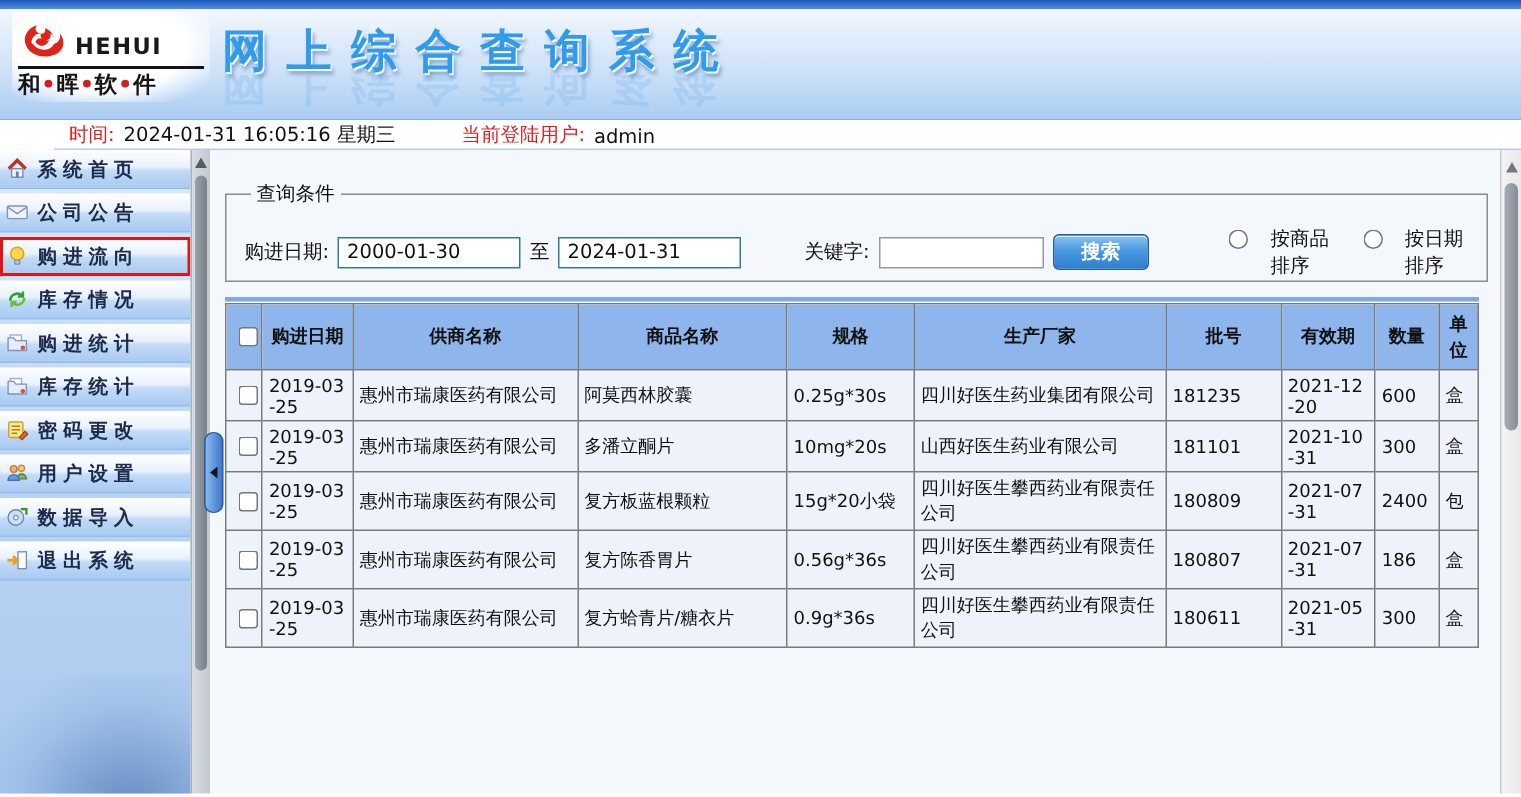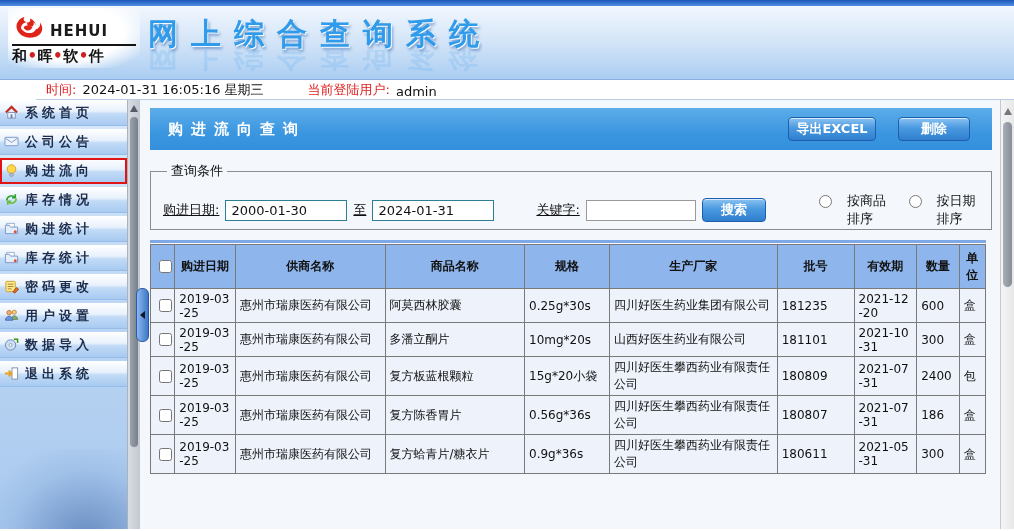--- a/index.html
+++ b/index.html
@@ -77,21 +77,21 @@
   .btn { background:linear-gradient(180deg,#8cc4f2,#4a99e0 45%,#2f7fce);
     color:#fff; font-weight:bold; font-size:13px; border:1px solid #1d5fae; border-radius:4px;
     height:24px; box-shadow:inset 0 1px 0 rgba(255,255,255,.65); cursor:pointer;
     font-family:"DejaVu Sans","Liberation Sans",sans-serif; }
   .btn-export { position:absolute; right:116px; width:88px; }
   .btn-delete { position:absolute; right:22px; width:72px; }
   
   fieldset.query { margin:12px 0 0 0; border:1px solid #8c8c8c; height:68px; padding:0 12px; background:transparent; }
   fieldset.query legend { font-size:13px; color:#111; padding:0 4px; margin-left:4px; }
   .query-row { margin-top:12px; display:flex; align-items:center; font-size:13px; color:#111; }
-  .query-row label { white-space:nowrap;text-decoration:underline; }
+  .query-row label { white-space:nowrap; }
   .inp-date { width:122px; height:21px; border:1px solid #2d7f95; font-size:13px; padding:1px 5px;
     margin:0 6px; color:#111; font-family:"DejaVu Sans","Liberation Sans",sans-serif; }
   .inp-key { width:110px; height:21px; border:1px solid #999; font-size:13px; padding:1px 5px;
     margin-left:6px; font-family:"DejaVu Sans","Liberation Sans",sans-serif; }
   .btn-search { width:78px; margin-left:6px; }
   .radio-group { margin-left:48px; display:flex; align-items:center; gap:14px; }
   .radio-item { display:flex; align-items:flex-start; gap:12px; }
   
   .table-cap { height:3px; background:#7ea9e6; margin-top:10px; width:836px; }
   table.grid { border-collapse:collapse; table-layout:fixed; width:836px; margin-top:1px;
@@ -246,25 +246,20 @@
   <div class="side-scroll">
     <div class="up-arrow"></div>
     <div class="thumb"></div>
   </div>
 
   <div class="collapse-handle">
     <div class="tri"></div>
   </div>
 
   <div class="content">
-    <div class="panel-title">
-      <span class="txt">购进流向查询</span>
-      <button class="btn btn-export">导出EXCEL</button>
-      <button class="btn btn-delete">删除</button>
-    </div>
 
     <fieldset class="query">
       <legend>查询条件</legend>
       <div class="query-row">
         <label>购进日期:</label>
         <input class="inp-date" type="text" value="2000-01-30" style="">
         <label>至</label>
         <input class="inp-date" type="text" value="2024-01-31" style="">
         <label style="margin-left:36px">关键字:</label>
         <input class="inp-key" type="text" value="" style="">

